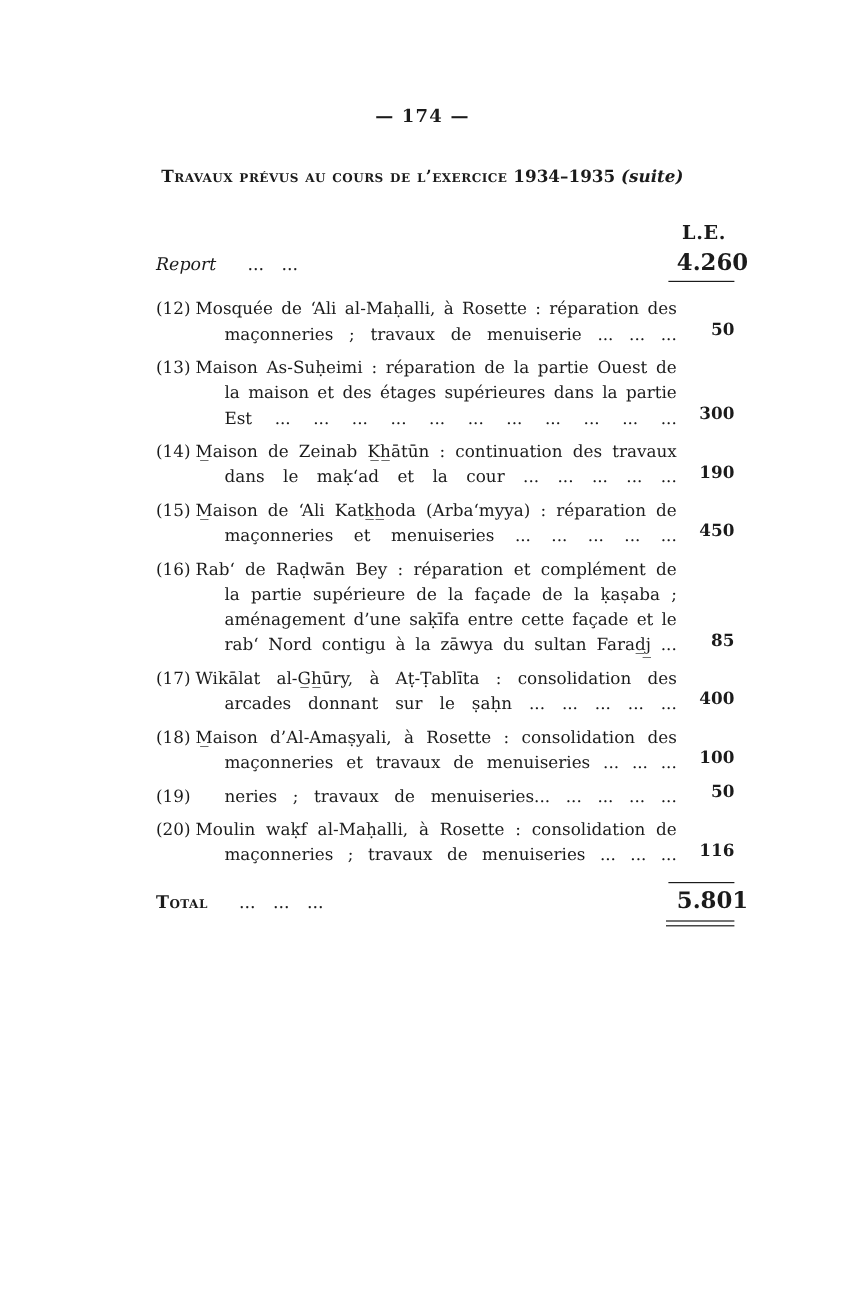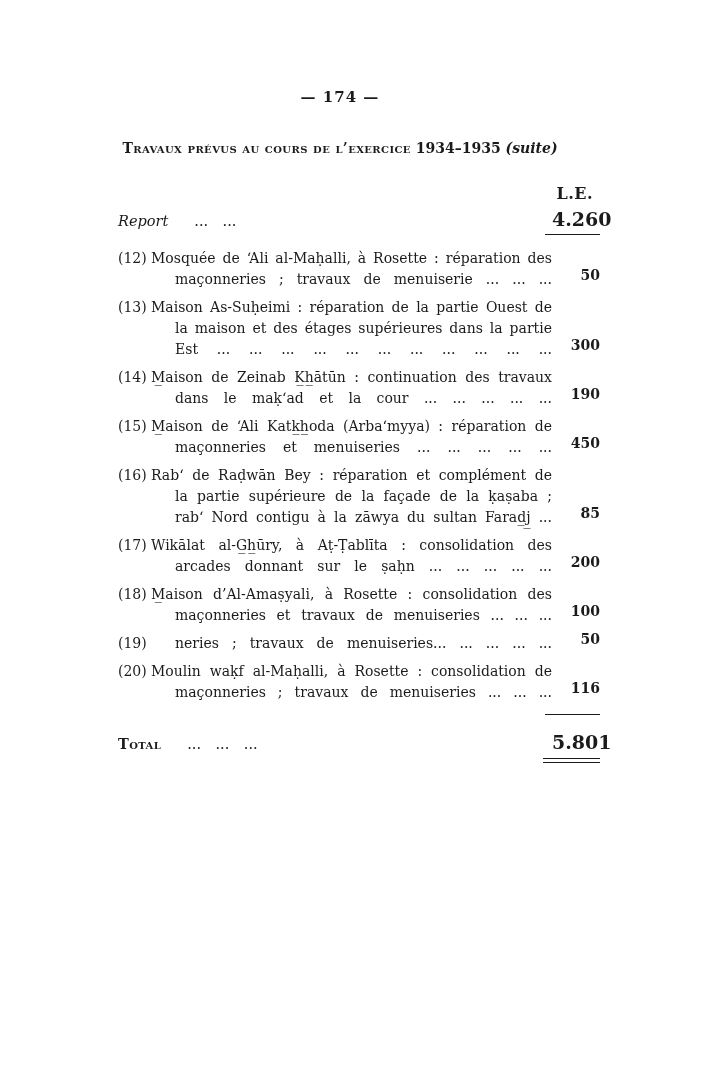--- a/index.html
+++ b/index.html
@@ -8,20 +8,21 @@
     background: #ffffff;
   }
   .page {
     position: relative;
     width: 680px;
     height: 1082px;
     background: #ffffff;
     font-family: "DejaVu Serif", "Liberation Serif", serif;
     color: #1b1b1b;
     overflow: hidden;
+    padding-left: 12px;
   }
   .page-number {
     padding-top: 88px;
     text-align: center;
     font-weight: 700;
     font-size: 15px;
     letter-spacing: 1px;
   }
   .doc-title {
     margin-top: 34px;
@@ -49,21 +50,21 @@
     font-size: 16px;
     letter-spacing: 0.5px;
   }
   .report-row, .total-row {
     display: grid;
     grid-template-columns: 1fr 48px;
     align-items: baseline;
     font-size: 14.5px;
   }
   .report-row { margin-top: 5px; }
-  .total-row { margin-top: 16px; }
+  .total-row { margin-top: 4px; }
   .report-text, .total-text {
     padding-right: 16px;
   }
   .report-label { font-style: italic; }
   .total-label {
     font-variant: small-caps;
     font-weight: 700;
     letter-spacing: 0.4px;
   }
   .dots { margin-left: 26px; }
@@ -175,32 +176,33 @@
           <div class="line cont">maçonneries et menuiseries ... ... ... ... ...</div>
         </div>
         <div class="amount">450</div>
       </div>
 
       <div class="item">
         <div class="num">(16)</div>
         <div class="lines">
           <div class="line">Rab‘ de Raḍwān Bey : réparation et complément de</div>
           <div class="line cont">la partie supérieure de la façade de la ḳaṣaba ;</div>
+          <div class="line cont">aménagement d’une saḳīfa entre cette façade et le</div>
           <div class="line cont">rab‘ Nord contigu à la zāwya du sultan Farad̲j̲ ...</div>
         </div>
         <div class="amount">85</div>
       </div>
 
       <div class="item">
         <div class="num">(17)</div>
         <div class="lines">
           <div class="line">Wikālat al-G̲h̲ūry, à Aṭ-Ṭablīta : consolidation des</div>
           <div class="line cont">arcades donnant sur le ṣaḥn ... ... ... ... ...</div>
         </div>
-        <div class="amount">200</div>
+        <div class="amount">400</div>
       </div>
 
       <div class="item">
         <div class="num">(18)</div>
         <div class="lines">
           <div class="line">M̲aison d’Al-Amaṣyali, à Rosette : consolidation des</div>
           <div class="line cont">maçonneries et travaux de menuiseries ... ... ...</div>
         </div>
         <div class="amount">100</div>
       </div>

